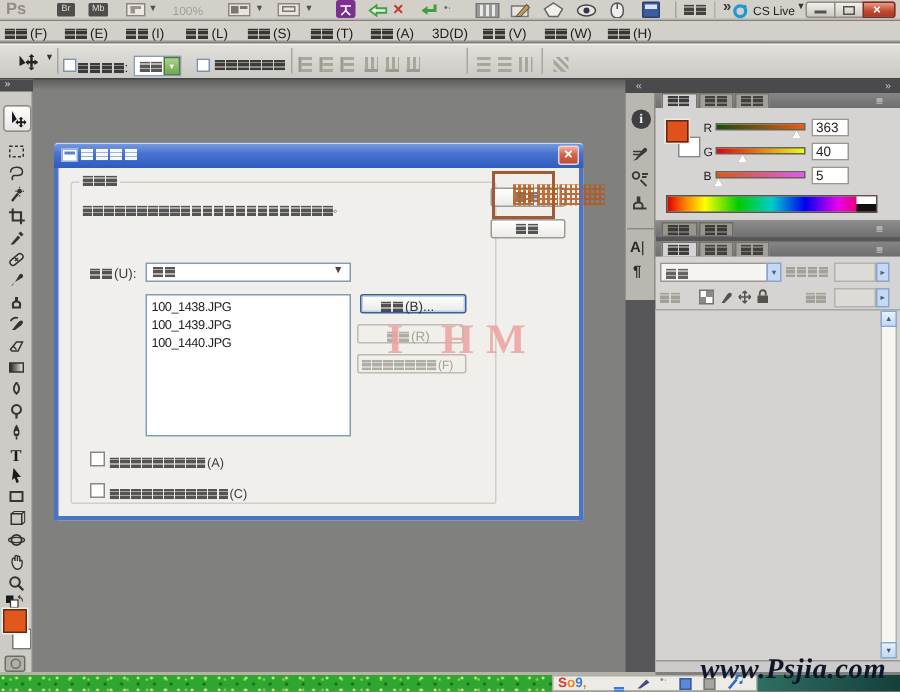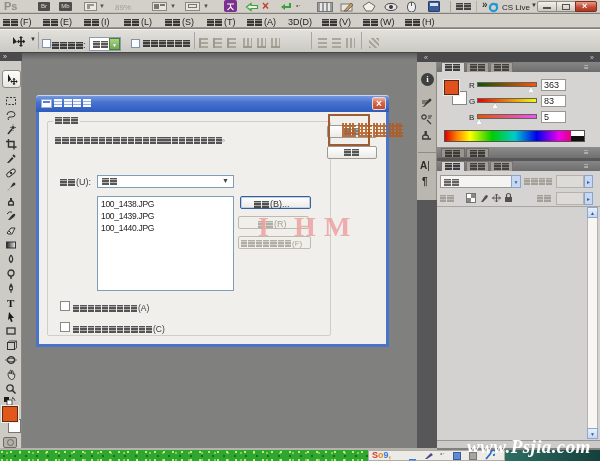--- a/index.html
+++ b/index.html
@@ -15,21 +15,21 @@
 </style></head>
 <body>
 
 <div class="a" style="left:0;top:0;width:600px;height:13px;background:#d3d0ca;border-bottom:1px solid #c3bfb8"></div>
 <div class="a" style="left:4px;top:0;font-size:11px;font-weight:bold;color:#918d86">Ps</div>
 <div class="a" style="left:38px;top:2px;width:12px;height:9px;background:#4f4c49;border-radius:1px;color:#ddd;font-size:6px;text-align:center;line-height:9px">Br</div>
 <div class="a" style="left:59px;top:2px;width:13px;height:9px;background:#4f4c49;border-radius:1px;color:#ddd;font-size:6px;text-align:center;line-height:9px">Mb</div>
 <div class="a" style="left:84px;top:2px;width:13px;height:9px;background:#ece9e3;border:1px solid #8a8780"></div>
 <div class="a" style="left:87px;top:4px;width:7px;height:5px;border-left:3px solid #9a968f;border-top:2px solid #9a968f"></div>
 <div class="a" style="left:99px;top:3px;font-size:6px;color:#55524e">▼</div>
-<div class="a" style="left:115px;top:3px;font-size:8px;color:#a39f97">89%</div>
+<div class="a" style="left:115px;top:3px;font-size:8px;color:#a39f97">100%</div>
 <div class="a" style="left:152px;top:2px;width:15px;height:9px;background:#e8e5df;border:1px solid #8a8780"></div>
 <div class="a" style="left:154px;top:4px;width:5px;height:5px;background:#7a766f"></div>
 <div class="a" style="left:160px;top:4px;width:5px;height:2px;background:#7a766f"></div>
 <div class="a" style="left:170px;top:3px;font-size:6px;color:#55524e">▼</div>
 <div class="a" style="left:185px;top:2px;width:15px;height:9px;background:#e8e5df;border:1px solid #8a8780"></div>
 <div class="a" style="left:188px;top:4px;width:9px;height:4px;border:1px solid #7a766f"></div>
 <div class="a" style="left:203px;top:3px;font-size:6px;color:#55524e">▼</div>
 
 <div class="a" style="left:224px;top:0;width:13px;height:12px;background:#7b2f8f;border-radius:2px"></div>
 <svg class="a" style="left:225px;top:1px" width="11" height="11">
@@ -312,21 +312,21 @@
 <div class="a" style="left:437px;top:72px;width:163px;height:75px;background:#d5d4d2"></div>
 <div class="a" style="left:452px;top:91px;width:15px;height:14px;background:#fff;border:1px solid #888"></div>
 <div class="a" style="left:444px;top:80px;width:15px;height:15px;background:#e0511e;border:1px solid #5a2a10;box-shadow:0 0 0 1px #eceae6"></div>
 <div class="a" style="left:469px;top:81px;font-size:8px;color:#222">R</div>
 <div class="a" style="left:477px;top:82px;width:60px;height:5px;background:linear-gradient(90deg,rgb(15,83,5),rgb(255,83,5));border:1px solid #66635d"></div>
 <div class="a" style="left:528px;top:87px;width:0;height:0;border-left:3.5px solid transparent;border-right:3.5px solid transparent;border-bottom:5px solid #fcfcfa;filter:drop-shadow(0 0 .5px #555)"></div>
 <div class="a" style="left:541px;top:79px;width:25px;height:12px;background:#fff;border:1px solid #9a978f;font-size:9px;color:#222;line-height:11px;padding-left:2px">363</div>
 <div class="a" style="left:469px;top:97px;font-size:8px;color:#222">G</div>
 <div class="a" style="left:477px;top:98px;width:60px;height:5px;background:linear-gradient(90deg,rgb(234,0,5),rgb(234,255,5));border:1px solid #66635d"></div>
 <div class="a" style="left:492px;top:103px;width:0;height:0;border-left:3.5px solid transparent;border-right:3.5px solid transparent;border-bottom:5px solid #fcfcfa;filter:drop-shadow(0 0 .5px #555)"></div>
-<div class="a" style="left:541px;top:95px;width:25px;height:12px;background:#fff;border:1px solid #9a978f;font-size:9px;color:#222;line-height:11px;padding-left:2px">83</div>
+<div class="a" style="left:541px;top:95px;width:25px;height:12px;background:#fff;border:1px solid #9a978f;font-size:9px;color:#222;line-height:11px;padding-left:2px">40</div>
 <div class="a" style="left:469px;top:113px;font-size:8px;color:#222">B</div>
 <div class="a" style="left:477px;top:114px;width:60px;height:5px;background:linear-gradient(90deg,rgb(234,83,0),rgb(234,83,255));border:1px solid #66635d"></div>
 <div class="a" style="left:476px;top:119px;width:0;height:0;border-left:3.5px solid transparent;border-right:3.5px solid transparent;border-bottom:5px solid #fcfcfa;filter:drop-shadow(0 0 .5px #555)"></div>
 <div class="a" style="left:541px;top:111px;width:25px;height:12px;background:#fff;border:1px solid #9a978f;font-size:9px;color:#222;line-height:11px;padding-left:2px">5</div>
 <div class="a" style="left:444px;top:130px;width:141px;height:12px;border:1px solid #55524c;background:linear-gradient(90deg,#d00 0%,#f80 9%,#ff0 18%,#0c0 34%,#0cc 50%,#00e 66%,#e0e 82%,#d00 100%)"></div>
 <div class="a" style="left:571px;top:131px;width:13px;height:5px;background:#fff"></div>
 <div class="a" style="left:571px;top:136px;width:13px;height:5px;background:#111"></div>
 
 <div class="a" style="left:437px;top:147px;width:163px;height:11px;background:linear-gradient(#8d8d8d,#707070)"></div>
 <div class="a" style="left:441px;top:148px;width:24px;height:10px;background:#999690;border:1px solid #6e6b66"></div>
@@ -382,21 +382,21 @@
     <span class="z z7" style="width:14px"></span>
   </div>
 <div class="a" style="left:556px;top:192px;width:28px;height:13px;background:#dcdbd8;border:1px solid #b5b2ab"></div>
 <div class="a" style="left:584px;top:192px;width:9px;height:13px;background:#c7d9f2;border:1px solid #8aa5cc;color:#44628c;font-size:5px;text-align:center;line-height:13px">►</div>
 
 <div class="a" style="left:437px;top:206px;width:163px;height:234px;background:#d3d2d0;border-top:1px solid #a8a5a0"></div>
 <div class="a" style="left:587px;top:207px;width:11px;height:232px;background:#f7f6f2;border:1px solid #b5b2ab"></div>
 <div class="a" style="left:587px;top:207px;width:11px;height:11px;background:linear-gradient(#e8f0fb,#c3d7f3);border:1px solid #89a8d4;color:#3a5a8c;font-size:5px;text-align:center;line-height:10px">▲</div>
 <div class="a" style="left:587px;top:428px;width:11px;height:11px;background:linear-gradient(#e8f0fb,#c3d7f3);border:1px solid #89a8d4;color:#3a5a8c;font-size:5px;text-align:center;line-height:10px">▼</div>
 <div class="a" style="left:437px;top:440px;width:163px;height:8px;background:#cccbc9;border-top:1px solid #999690"></div>
-<div class="a" style="left:467px;top:436px;letter-spacing:.4px;font-family:'Liberation Serif',serif;font-style:italic;font-weight:bold;font-size:19px;color:#ffffff;z-index:9">www.Psjia.com</div>
+<div class="a" style="left:467px;top:436px;letter-spacing:.4px;font-family:'Liberation Serif',serif;font-style:italic;font-weight:bold;font-size:19px;color:#0f172a;z-index:9">www.Psjia.com</div>
 
 <div class="a" style="left:36px;top:95px;width:353px;height:17px;background:linear-gradient(#7499e0 0%,#4872cf 40%,#2d5cbe 100%);border-radius:3px 3px 0 0;border-top:1px solid #c6d6f2;z-index:2"></div>
 <div class="a" style="left:41px;top:99px;width:11px;height:9px;background:#fff;border:1px solid #9ab0d8;z-index:3"></div>
 <div class="a" style="left:43px;top:101px;width:7px;height:2px;background:#5580d8;z-index:3"></div>
 <div class="a row" style="left:54px;top:99px;color:#fff;z-index:3">
     <span class="z z9" style="width:38px;opacity:.96"></span>
   </div>
 <div class="a" style="left:372px;top:97px;width:14px;height:13px;background:linear-gradient(#f0b0a0 0%,#d4654a 45%,#c04a30 100%);border:1px solid #e8d8d0;border-radius:2px;color:#fff;font-size:10px;font-weight:bold;text-align:center;line-height:12px;z-index:3">×</div>
 <div class="a" style="left:36px;top:112px;width:353px;height:235px;background:#f0efec;border:3px solid #4a74c8;border-top:none;z-index:2"></div>
 

